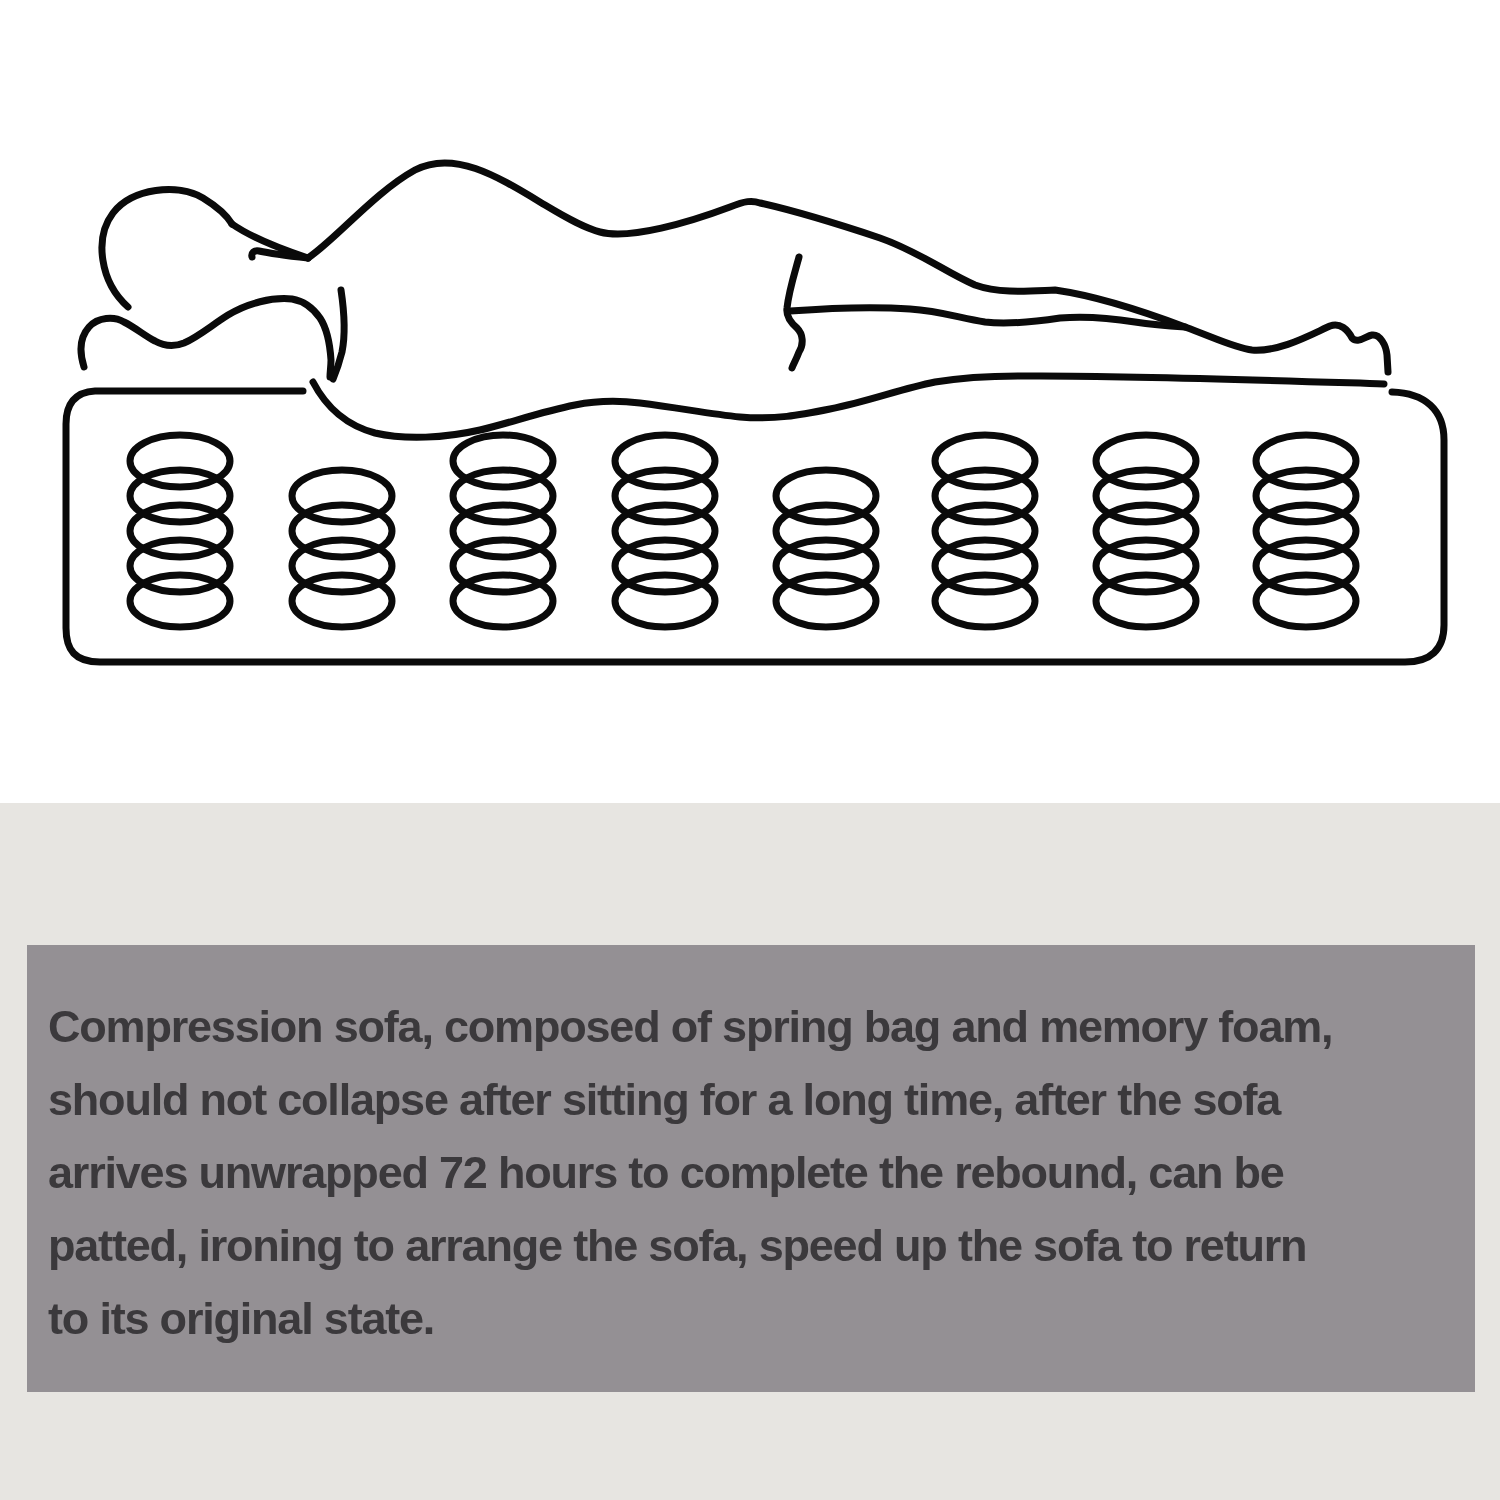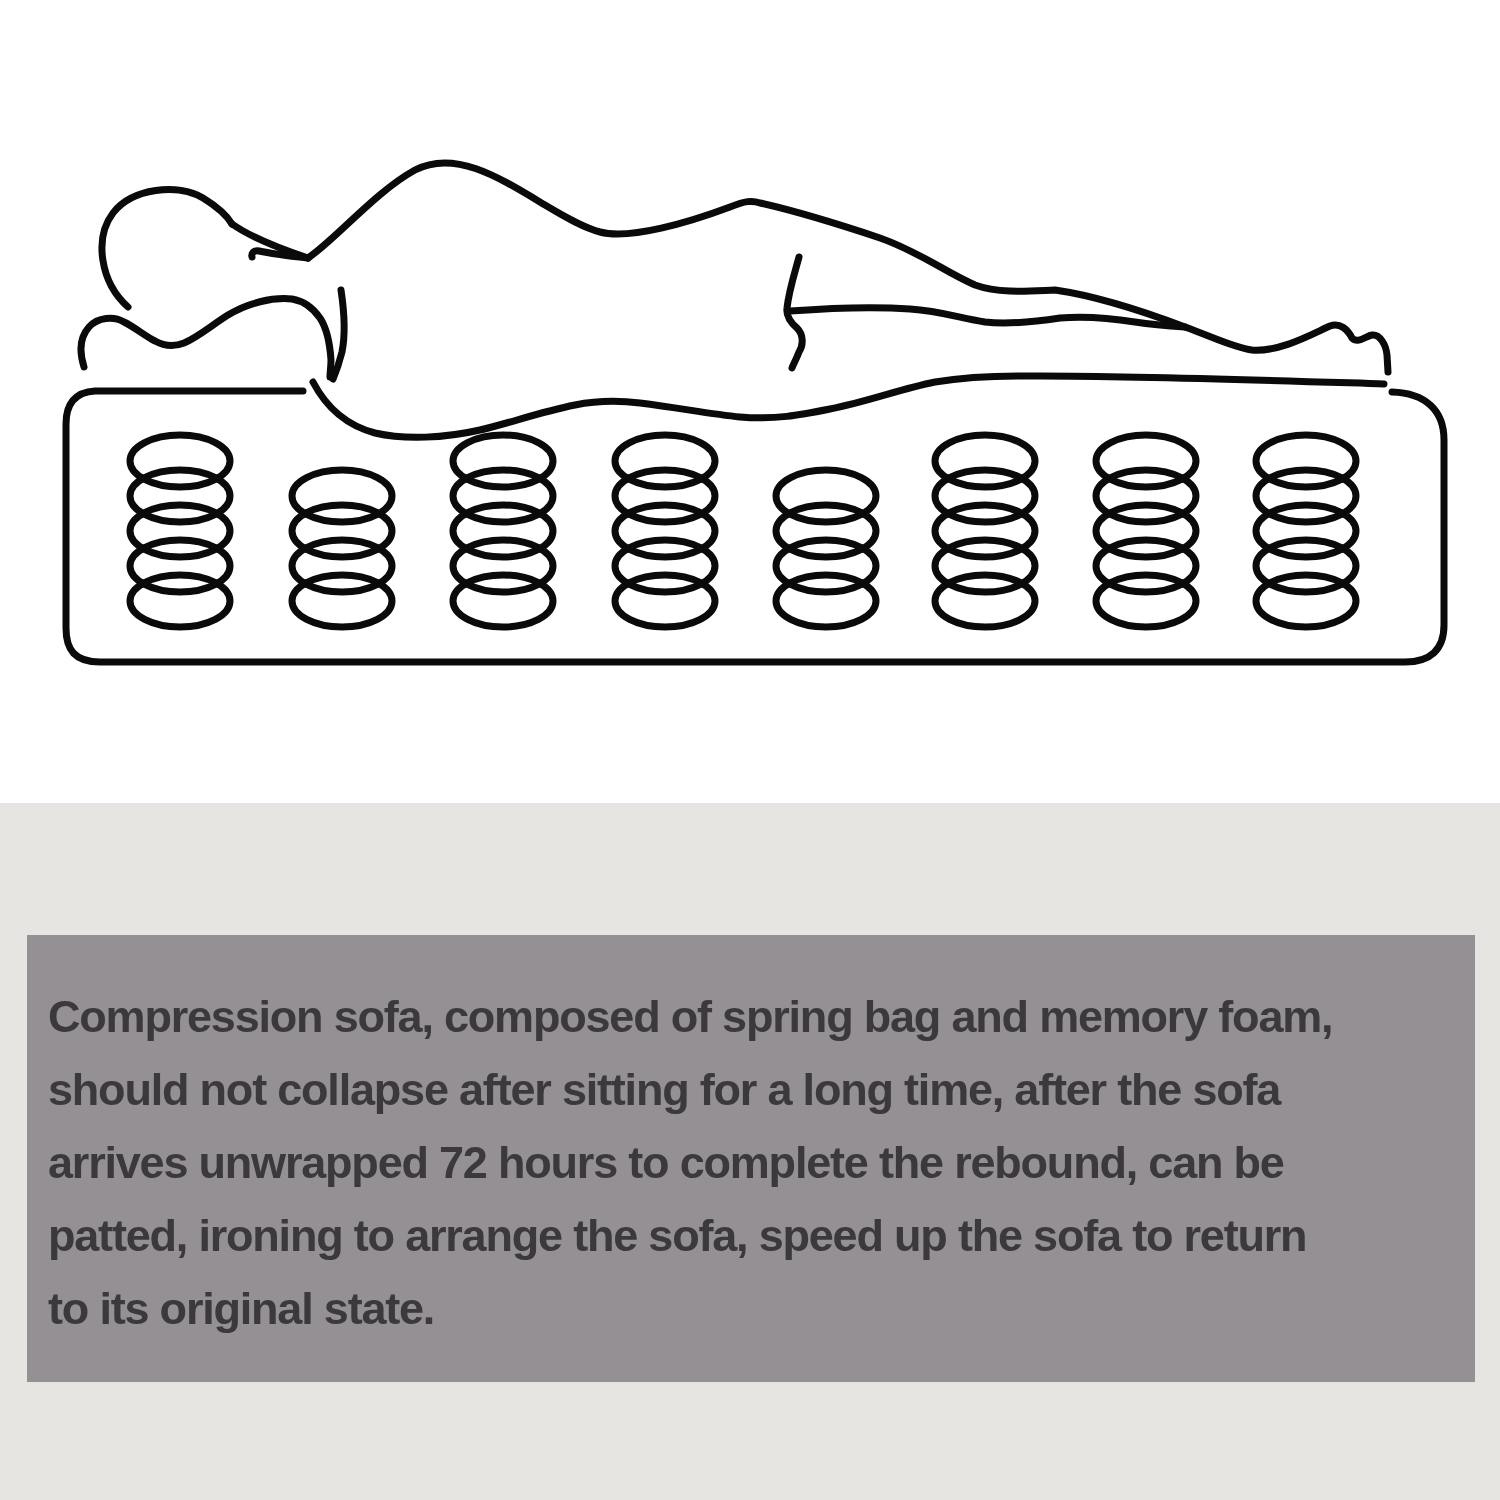--- a/index.html
+++ b/index.html
@@ -28,21 +28,21 @@
   }
   .info-section {
     position: absolute;
     left: 0; top: 803px;
     width: 1500px;
     height: 697px;
   }
   .info-box {
     position: absolute;
     left: 27px;
-    top: 132px;
+    top: 142px;
     width: 1448px;
     height: 447px;
     box-sizing: border-box;
     padding: 45px 20px 0 21px;
   }
   .info-text {
     font-size: 45px;
     line-height: 73px;
     letter-spacing: -1.2px;
     font-weight: 600;

